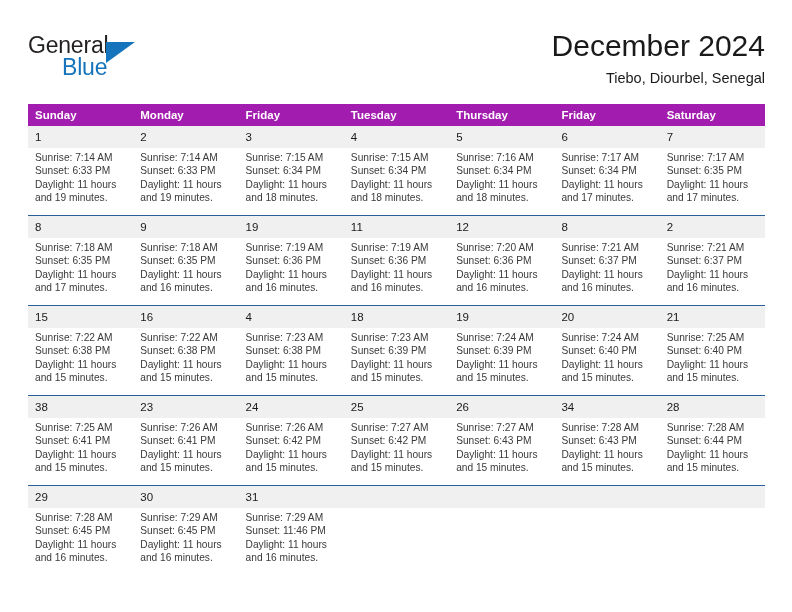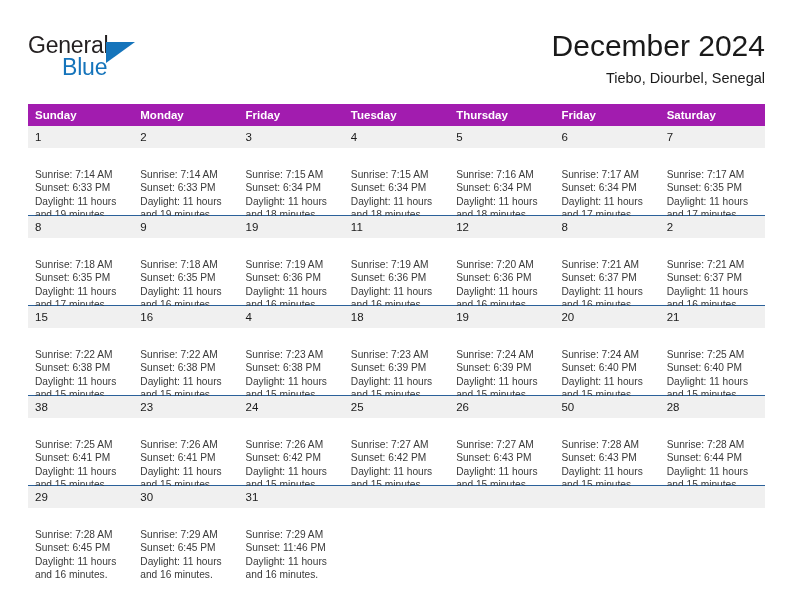--- a/index.html
+++ b/index.html
@@ -119,21 +119,21 @@
     font-size: 11.5px;
     color: #1a1a1a;
     line-height: 14px;
     padding: 4px 0 4px 7px;
     height: 22px;
   }
   .daynum.empty {
     color: transparent;
   }
   .info {
-    padding: 20px 6px 0 7px;
+    padding: 3px 6px 0 7px;
     font-size: 10.2px;
     color: #3a3a3a;
     line-height: 13.3px;
   }
   .info div { white-space: nowrap; }
   tr.sep td {
     height: 1px;
     padding: 0;
     background: #2a6099;
     line-height: 0;
@@ -474,21 +474,21 @@
               <div class="info">
                 <div>Sunrise: 7:27 AM</div>
                 <div>Sunset: 6:43 PM</div>
                 <div>Daylight: 11 hours</div>
                 <div>and 15 minutes.</div>
               </div>
             </div>
           </td>
         <td>
             <div class="cell">
-              <div class="daynum">50</div>
+              <div class="daynum">34</div>
               <div class="info">
                 <div>Sunrise: 7:28 AM</div>
                 <div>Sunset: 6:43 PM</div>
                 <div>Daylight: 11 hours</div>
                 <div>and 15 minutes.</div>
               </div>
             </div>
           </td>
         <td>
             <div class="cell">

